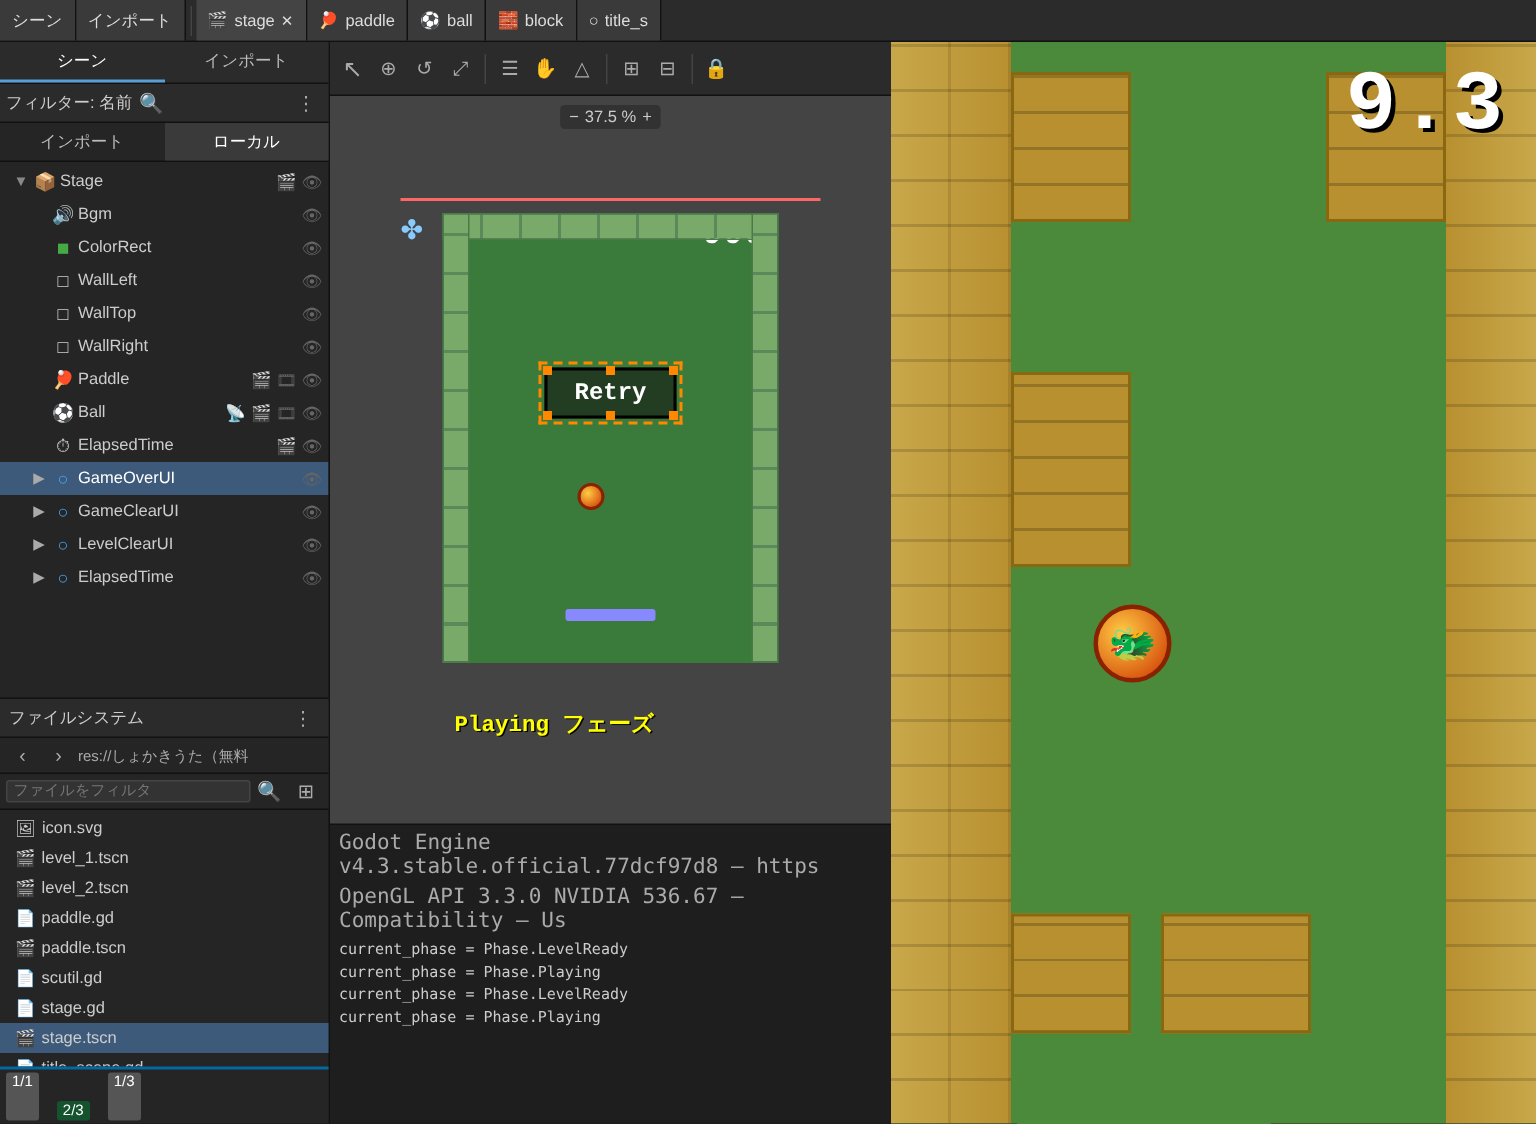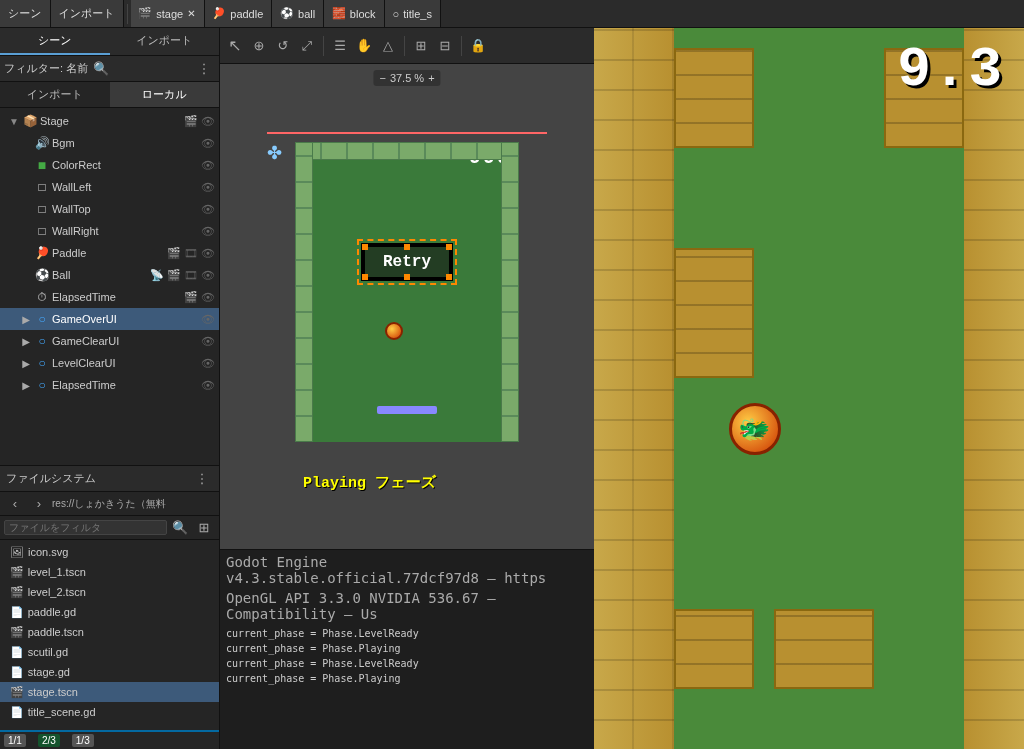--- a/index.html
+++ b/index.html
@@ -46,21 +46,21 @@
     .fs-header { display: flex; align-items: center; height: 26px; background: #2b2b2b; padding: 0 6px; font-size: 11px; gap: 4px; border-bottom: 1px solid #111; }
     .fs-nav { display: flex; align-items: center; height: 24px; background: #252525; padding: 0 4px; font-size: 11px; gap: 2px; border-bottom: 1px solid #111; }
     .fs-path { flex: 1; font-size: 10px; color: #aaa; }
     .fs-filter { display: flex; align-items: center; height: 24px; background: #252525; padding: 0 4px; gap: 2px; border-bottom: 1px solid #111; }
     .fs-filter input { flex: 1; background: #333; border: 1px solid #444; color: #ccc; font-size: 10px; padding: 1px 4px; border-radius: 2px; }
     .fs-files { flex: 1; overflow-y: auto; padding: 2px 0; }
     .fs-item { display: flex; align-items: center; height: 20px; padding-left: 10px; gap: 4px; font-size: 11px; color: #ccc; cursor: pointer; }
     .fs-item.selected { background: #3d5a7a; }
     .page-indicators { display: flex; gap: 12px; padding: 2px 4px; background: #252525; border-top: 2px solid #0369a1; }
     .page-badge { background: #555; color: #fff; font-size: 10px; padding: 1px 4px; border-radius: 2px; }
-    .page-badge.active { background: #14532d; }
+    .page-badge.active { background: #14532d; margin-top: 19px; }
 
     
     .viewport-toolbar { display: flex; align-items: center; height: 36px; background: #2b2b2b; border-bottom: 1px solid #111; padding: 0 4px; gap: 2px; flex-shrink: 0; }
     .viewport-area { flex: 1; background: #333; position: relative; overflow: hidden; min-height: 0; }
     .console-area { height: 200px; background: #1e1e1e; border-top: 1px solid #111; overflow-y: auto; font-size: 10px; font-family: monospace; color: #ccc; padding: 4px 6px; flex-shrink: 0; }
     .console-line { line-height: 1.5; }
     .console-header { color: #aaa; margin-bottom: 4px; font-size: 14px; }
 
     
     .vp-canvas { width: 100%; height: 100%; position: relative; background: #444; display: flex; align-items: center; justify-content: center; }
@@ -322,21 +322,21 @@
             <div style="position:absolute; top:10px; left:28px; right:28px; bottom:60px; background:#3a7a3a;">
 
               <div style="position:absolute; top:4px; right:8px; font-family:'Courier New',monospace; font-size:20px; color:#fff; font-weight:bold; letter-spacing:2px;">999</div>
 
               <div style="position:absolute; top:0; left:0; right:0; height:18px; background:repeating-linear-gradient(90deg,#7aaa6a 0,#7aaa6a 24px,#5a8a5a 24px,#5a8a5a 26px); border:1px solid #4a7a4a;"></div>
 
               <div style="position:absolute; top:0; left:0; width:18px; bottom:0; background:repeating-linear-gradient(0deg,#7aaa6a 0,#7aaa6a 24px,#5a8a5a 24px,#5a8a5a 26px); border:1px solid #4a7a4a;"></div>
 
               <div style="position:absolute; top:0; right:0; width:18px; bottom:0; background:repeating-linear-gradient(0deg,#7aaa6a 0,#7aaa6a 24px,#5a8a5a 24px,#5a8a5a 26px); border:1px solid #4a7a4a;"></div>
 
-              <div style="position:absolute; top:40%; left:50%; transform:translate(-50%,-50%); border:4px solid #000000; outline:2px dashed #ff8800; outline-offset:2px; background:rgba(20,20,20,0.6); padding:6px 18px;">
+              <div style="position:absolute; top:40%; left:50%; transform:translate(-50%,-50%); border:2px solid #000000; outline:2px dashed #ff8800; outline-offset:2px; background:rgba(20,20,20,0.6); padding:6px 18px;">
                 <span style="font-family:'Courier New',monospace; font-size:16px; color:#fff; font-weight:bold;">Retry</span>
                 
                 <div style="position:absolute; width:6px; height:6px; background:#f80; top:-3px; left:-3px;"></div>
                 <div style="position:absolute; width:6px; height:6px; background:#f80; top:-3px; right:-3px;"></div>
                 <div style="position:absolute; width:6px; height:6px; background:#f80; bottom:-3px; left:-3px;"></div>
                 <div style="position:absolute; width:6px; height:6px; background:#f80; bottom:-3px; right:-3px;"></div>
                 <div style="position:absolute; width:6px; height:6px; background:#f80; top:-3px; left:calc(50% - 3px);"></div>
                 <div style="position:absolute; width:6px; height:6px; background:#f80; bottom:-3px; left:calc(50% - 3px);"></div>
               </div>
 

